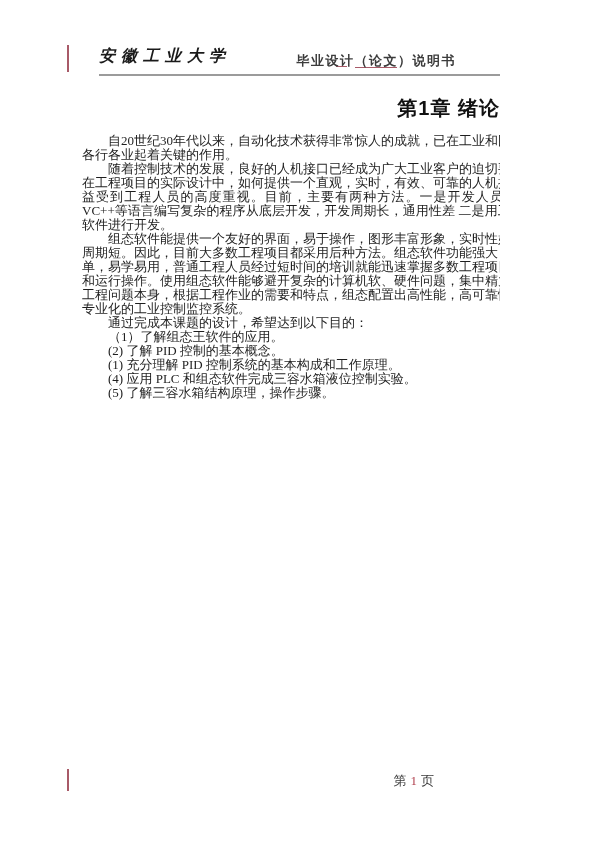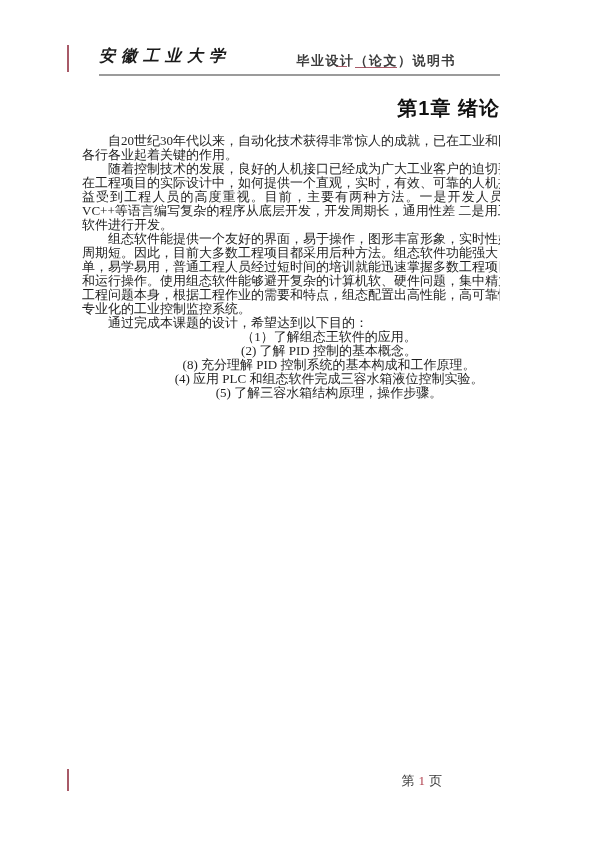--- a/index.html
+++ b/index.html
@@ -54,24 +54,24 @@
   }
   .body-text{
     position:absolute;left:82px;top:134px;width:468px;
     font-size:13px;line-height:14px;
     text-align:justify;
   }
   .body-text p{
     margin:0;text-indent:2em;
   }
   .body-text p.goal{
-    text-align:center;
+    text-align:left;
   }
   .page-num{
-    position:absolute;right:56px;top:772px;
+    position:absolute;right:64px;top:772px;
     font-size:13px;letter-spacing:2px;
     color:#3c3c3c;white-space:nowrap;text-align:center;
   }
   .page-num .num{
     color:var(--page-num-red);
     padding:0 2px;
   }
 </style>
 </head>
 <body>
@@ -90,21 +90,21 @@
 
   <h1 class="chapter-title">第1章 绪论</h1>
 
   <main class="body-text">
     <p>自20世纪30年代以来，自动化技术获得非常惊人的成就，已在工业和国民经济各行各业起着关键的作用。</p>
     <p>随着控制技术的发展，良好的人机接口已经成为广大工业客户的迫切要求，而在工程项目的实际设计中，如何提供一个直观，实时，有效、可靠的人机接口也日益受到工程人员的高度重视。目前，主要有两种方法。一是开发人员用VB，VC++等语言编写复杂的程序从底层开发，开发周期长，通用性差 二是用工控组态软件进行开发。</p>
     <p>组态软件能提供一个友好的界面，易于操作，图形丰富形象，实时性好，开发周期短。因此，目前大多数工程项目都采用后种方法。组态软件功能强大，操作简单，易学易用，普通工程人员经过短时间的培训就能迅速掌握多数工程项目的设计和运行操作。使用组态软件能够避开复杂的计算机软、硬件问题，集中精力去解决工程问题本身，根据工程作业的需要和特点，组态配置出高性能，高可靠性和高度专业化的工业控制监控系统。</p>
     <p>通过完成本课题的设计，希望达到以下目的：</p>
     <p class="goal">（1）了解组态王软件的应用。</p>
     <p class="goal">(2) 了解 PID 控制的基本概念。</p>
-    <p class="goal">(8) 充分理解 PID 控制系统的基本构成和工作原理。</p>
+    <p class="goal">(1) 充分理解 PID 控制系统的基本构成和工作原理。</p>
     <p class="goal">(4) 应用 PLC 和组态软件完成三容水箱液位控制实验。</p>
     <p class="goal">(5) 了解三容水箱结构原理，操作步骤。</p>
   </main>
 
   <div>
     <div class="red-tick bottom"></div>
     <div class="page-num"><span>第</span><span class="num">1</span><span>页</span></div>
   </div>
 
 </div>

